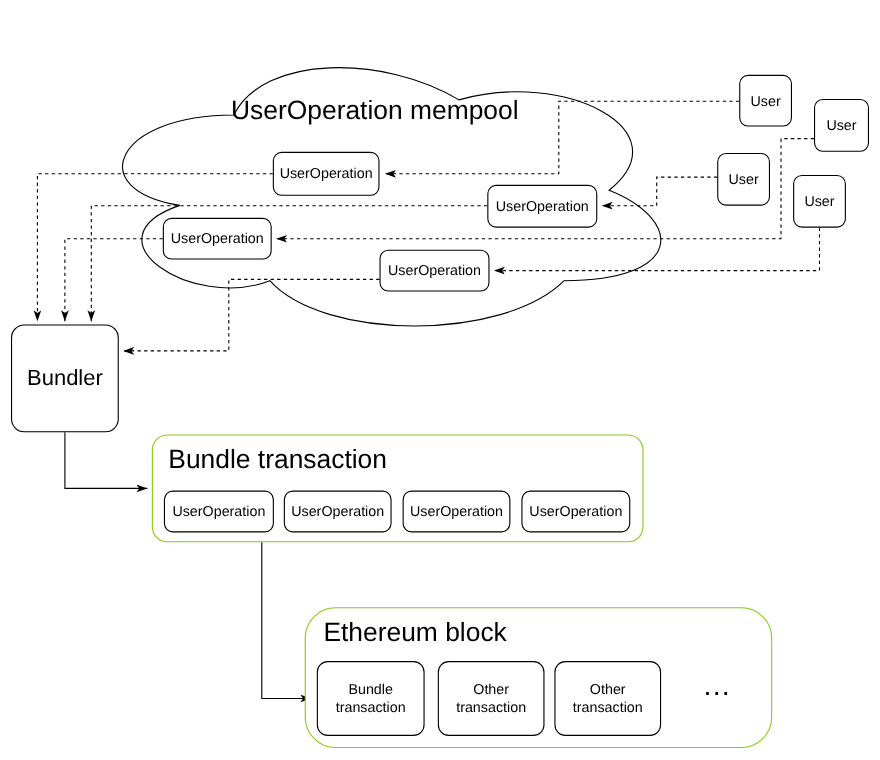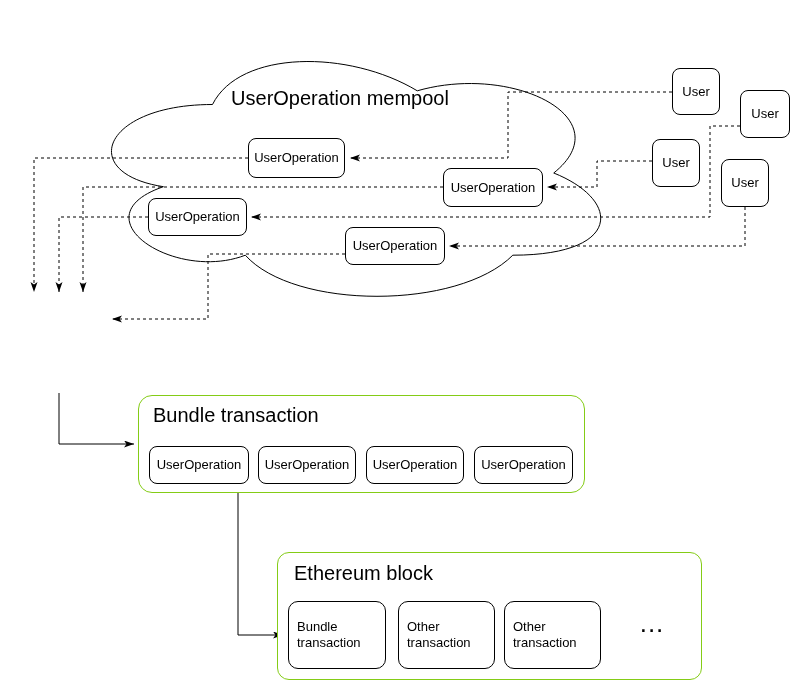--- a/index.html
+++ b/index.html
@@ -7,25 +7,25 @@
     position:relative; width:800px; height:691px;
     background:#ffffff; overflow:hidden;
     font-family:"Liberation Sans", sans-serif;
     color:#000000;
   }
   #wires { position:absolute; left:0; top:0; }
   .node {
     position:absolute; box-sizing:border-box;
     border:1px solid #000; background:#fff;
     display:flex; align-items:center; justify-content:center;
-    text-align:left; line-height:1.2;
+    text-align:center; line-height:1.2;
   }
   .small { font-size:13px; border-radius:8px; }
   .big   { font-size:20px; }
-  .label { position:absolute; white-space:nowrap; font-size:20px; }
+  .label { position:absolute; white-space:nowrap; font-size:24px; }
   .container { position:absolute; box-sizing:border-box; border:1px solid #84cc16; background:#fff; }
   .ellipsis { position:absolute; font-size:26px; letter-spacing:1px; text-align:center; }
 </style>
 </head>
 <body>
 
 <div id="stage">
 
   <svg id="wires" width="800" height="691" viewBox="0 0 800 691">
     <defs>
@@ -61,30 +61,31 @@
   <div class="node small" style="left:248px;top:138px;width:97px;height:40px;">UserOperation</div>
   <div class="node small" style="left:443px;top:168px;width:100px;height:39px;">UserOperation</div>
   <div class="node small" style="left:148px;top:198px;width:99px;height:38px;">UserOperation</div>
   <div class="node small" style="left:345px;top:227px;width:100px;height:38px;">UserOperation</div>
 
   <div class="node small" style="left:672px;top:68px;width:48px;height:47px;">User</div>
   <div class="node small" style="left:740px;top:90px;width:50px;height:48px;">User</div>
   <div class="node small" style="left:652px;top:139px;width:48px;height:48px;">User</div>
   <div class="node small" style="left:721px;top:159px;width:48px;height:48px;">User</div>
 
+  <div class="node big" style="left:10px;top:295px;width:98px;height:98px;border-radius:12px;">Bundler</div>
 
   <div class="container" style="left:138px;top:395px;width:447px;height:98px;border-radius:14px;">
     <div class="label" style="left:14px;top:8px;">Bundle transaction</div>
     <div class="node small" style="left:10px;top:50px;width:100px;height:38px;">UserOperation</div>
     <div class="node small" style="left:119px;top:50px;width:98px;height:38px;">UserOperation</div>
     <div class="node small" style="left:227px;top:50px;width:98px;height:38px;">UserOperation</div>
     <div class="node small" style="left:335px;top:50px;width:99px;height:38px;">UserOperation</div>
   </div>
 
-  <div class="container" style="left:277px;top:552px;width:425px;height:128px;border-radius:12px;">
+  <div class="container" style="left:277px;top:552px;width:425px;height:128px;border-radius:28px;">
     <div class="label" style="left:16px;top:9px;">Ethereum block</div>
     <div class="node small" style="left:10px;top:48px;width:98px;height:68px;border-radius:10px;padding:0 8px;">Bundle transaction</div>
     <div class="node small" style="left:120px;top:48px;width:97px;height:68px;border-radius:10px;padding:0 8px;">Other transaction</div>
     <div class="node small" style="left:226px;top:48px;width:97px;height:68px;border-radius:10px;padding:0 8px;">Other transaction</div>
     <div class="ellipsis" style="left:344px;top:55px;width:60px;height:30px;">...</div>
   </div>
 
 </div>
 
 </body></html>

